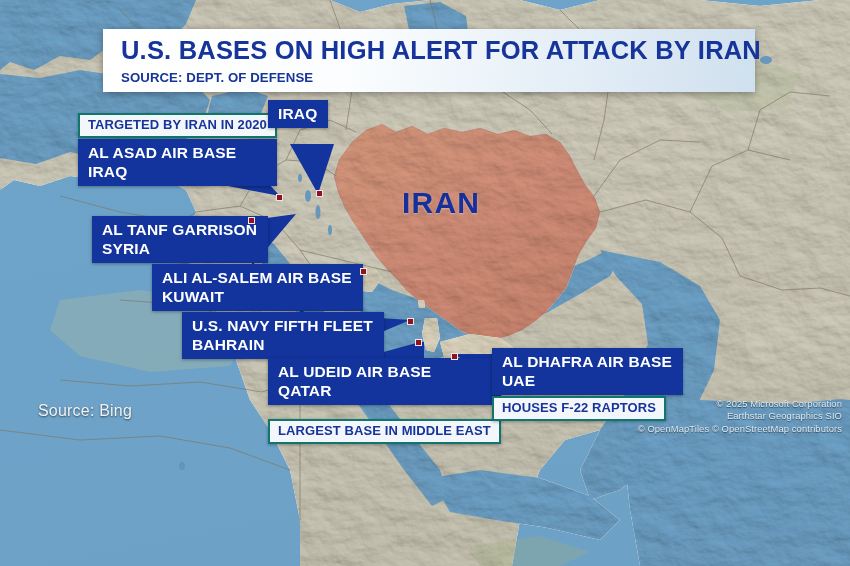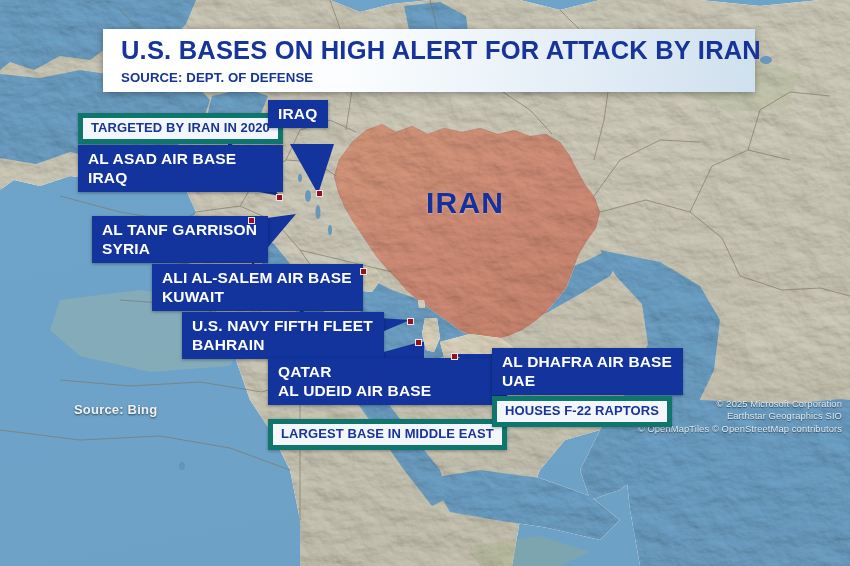--- a/index.html
+++ b/index.html
@@ -28,38 +28,37 @@
     color:#16349a;font-size:13.2px;font-weight:bold;letter-spacing:.1px;
     line-height:16px;margin-top:5px;white-space:nowrap;
   }
 
   
   #iran-label{
     position:absolute;left:402px;top:186px;
     color:#15309a;font-size:30px;font-weight:bold;letter-spacing:1.2px;
     text-shadow:0 1px 2px rgba(255,255,255,.35);
     pointer-events:none;
-    margin-left:24px;
   }
 
   
   .callout{position:absolute;}
   .cbox{
     background:#12349c;color:#ffffff;font-weight:bold;
     font-size:15.5px;line-height:19px;letter-spacing:.15px;
     padding:4px 11px 5px 10px;white-space:nowrap;
     box-shadow:0 1px 3px rgba(0,0,0,.35);
     position:relative;z-index:2;
   }
   .cbox .ln{display:block;}
   .subbox{
     background:#f3f7fb;color:#16349a;font-weight:bold;
     font-size:13px;line-height:16px;letter-spacing:.1px;
     padding:2px 8px 3px 8px;white-space:nowrap;
-    border:5px solid #0f766e;
+    border:2px solid #0f766e;
     box-shadow:0 1px 3px rgba(0,0,0,.3);
     position:relative;z-index:2;display:inline-block;
   }
   .leader{position:absolute;z-index:1;overflow:visible;}
   .leader polygon{fill:#12349c;}
 
   
   .marker{
     position:absolute;width:7px;height:7px;background:#8d1320;
     border:1px solid #f2e6e8;z-index:3;
@@ -68,23 +67,22 @@
   
   #attrib{
     position:absolute;right:8px;top:391px;width:240px;text-align:right;
     color:#dfe9f2;font-size:9.4px;line-height:12.4px;letter-spacing:.1px;
     text-shadow:0 1px 1px rgba(0,0,0,.55);
     margin-top:7px;
   }
   #attrib div{white-space:nowrap;}
   #bing{
     position:absolute;left:38px;top:402px;
-    color:#f0f3f6;font-size:13px;letter-spacing:.2px;font-weight:bold;
+    color:#f0f3f6;font-size:16px;letter-spacing:.2px;font-weight:normal;
     text-shadow:0 1px 2px rgba(0,0,0,.6);
-    margin-left:36px;
   }
 </style>
 </head>
 <body>
 
 <div id="stage">
 
   <div id="map">
     <svg class="svgmap" viewBox="0 0 850 566" preserveAspectRatio="none">
       <defs>
@@ -274,22 +272,22 @@
       <span class="ln">U.S. NAVY FIFTH FLEET</span>
       <span class="ln">BAHRAIN</span>
     </div>
   </div>
 
   <svg class="leader" style="left:340px;top:336px;width:84px;height:34px;" viewBox="0 0 84 34">
     <polygon points="80,6 0,28 0,34 84,34 84,6"></polygon>
   </svg>
   <div class="callout" style="left:268px;top:358px;">
     <div class="cbox">
+      <span class="ln">AL UDEID AIR BASE</span>
       <span class="ln">QATAR</span>
-      <span class="ln">AL UDEID AIR BASE</span>
     </div>
     <div class="subbox" style="margin-top:14px;">LARGEST BASE IN MIDDLE EAST</div>
   </div>
 
   <svg class="leader" style="left:450px;top:350px;width:54px;height:40px;" viewBox="0 0 54 40">
     <polygon points="0,4 48,22 48,38 54,38 54,4"></polygon>
   </svg>
   <div class="callout" style="left:492px;top:348px;">
     <div class="cbox">
       <span class="ln">AL DHAFRA AIR BASE</span>

